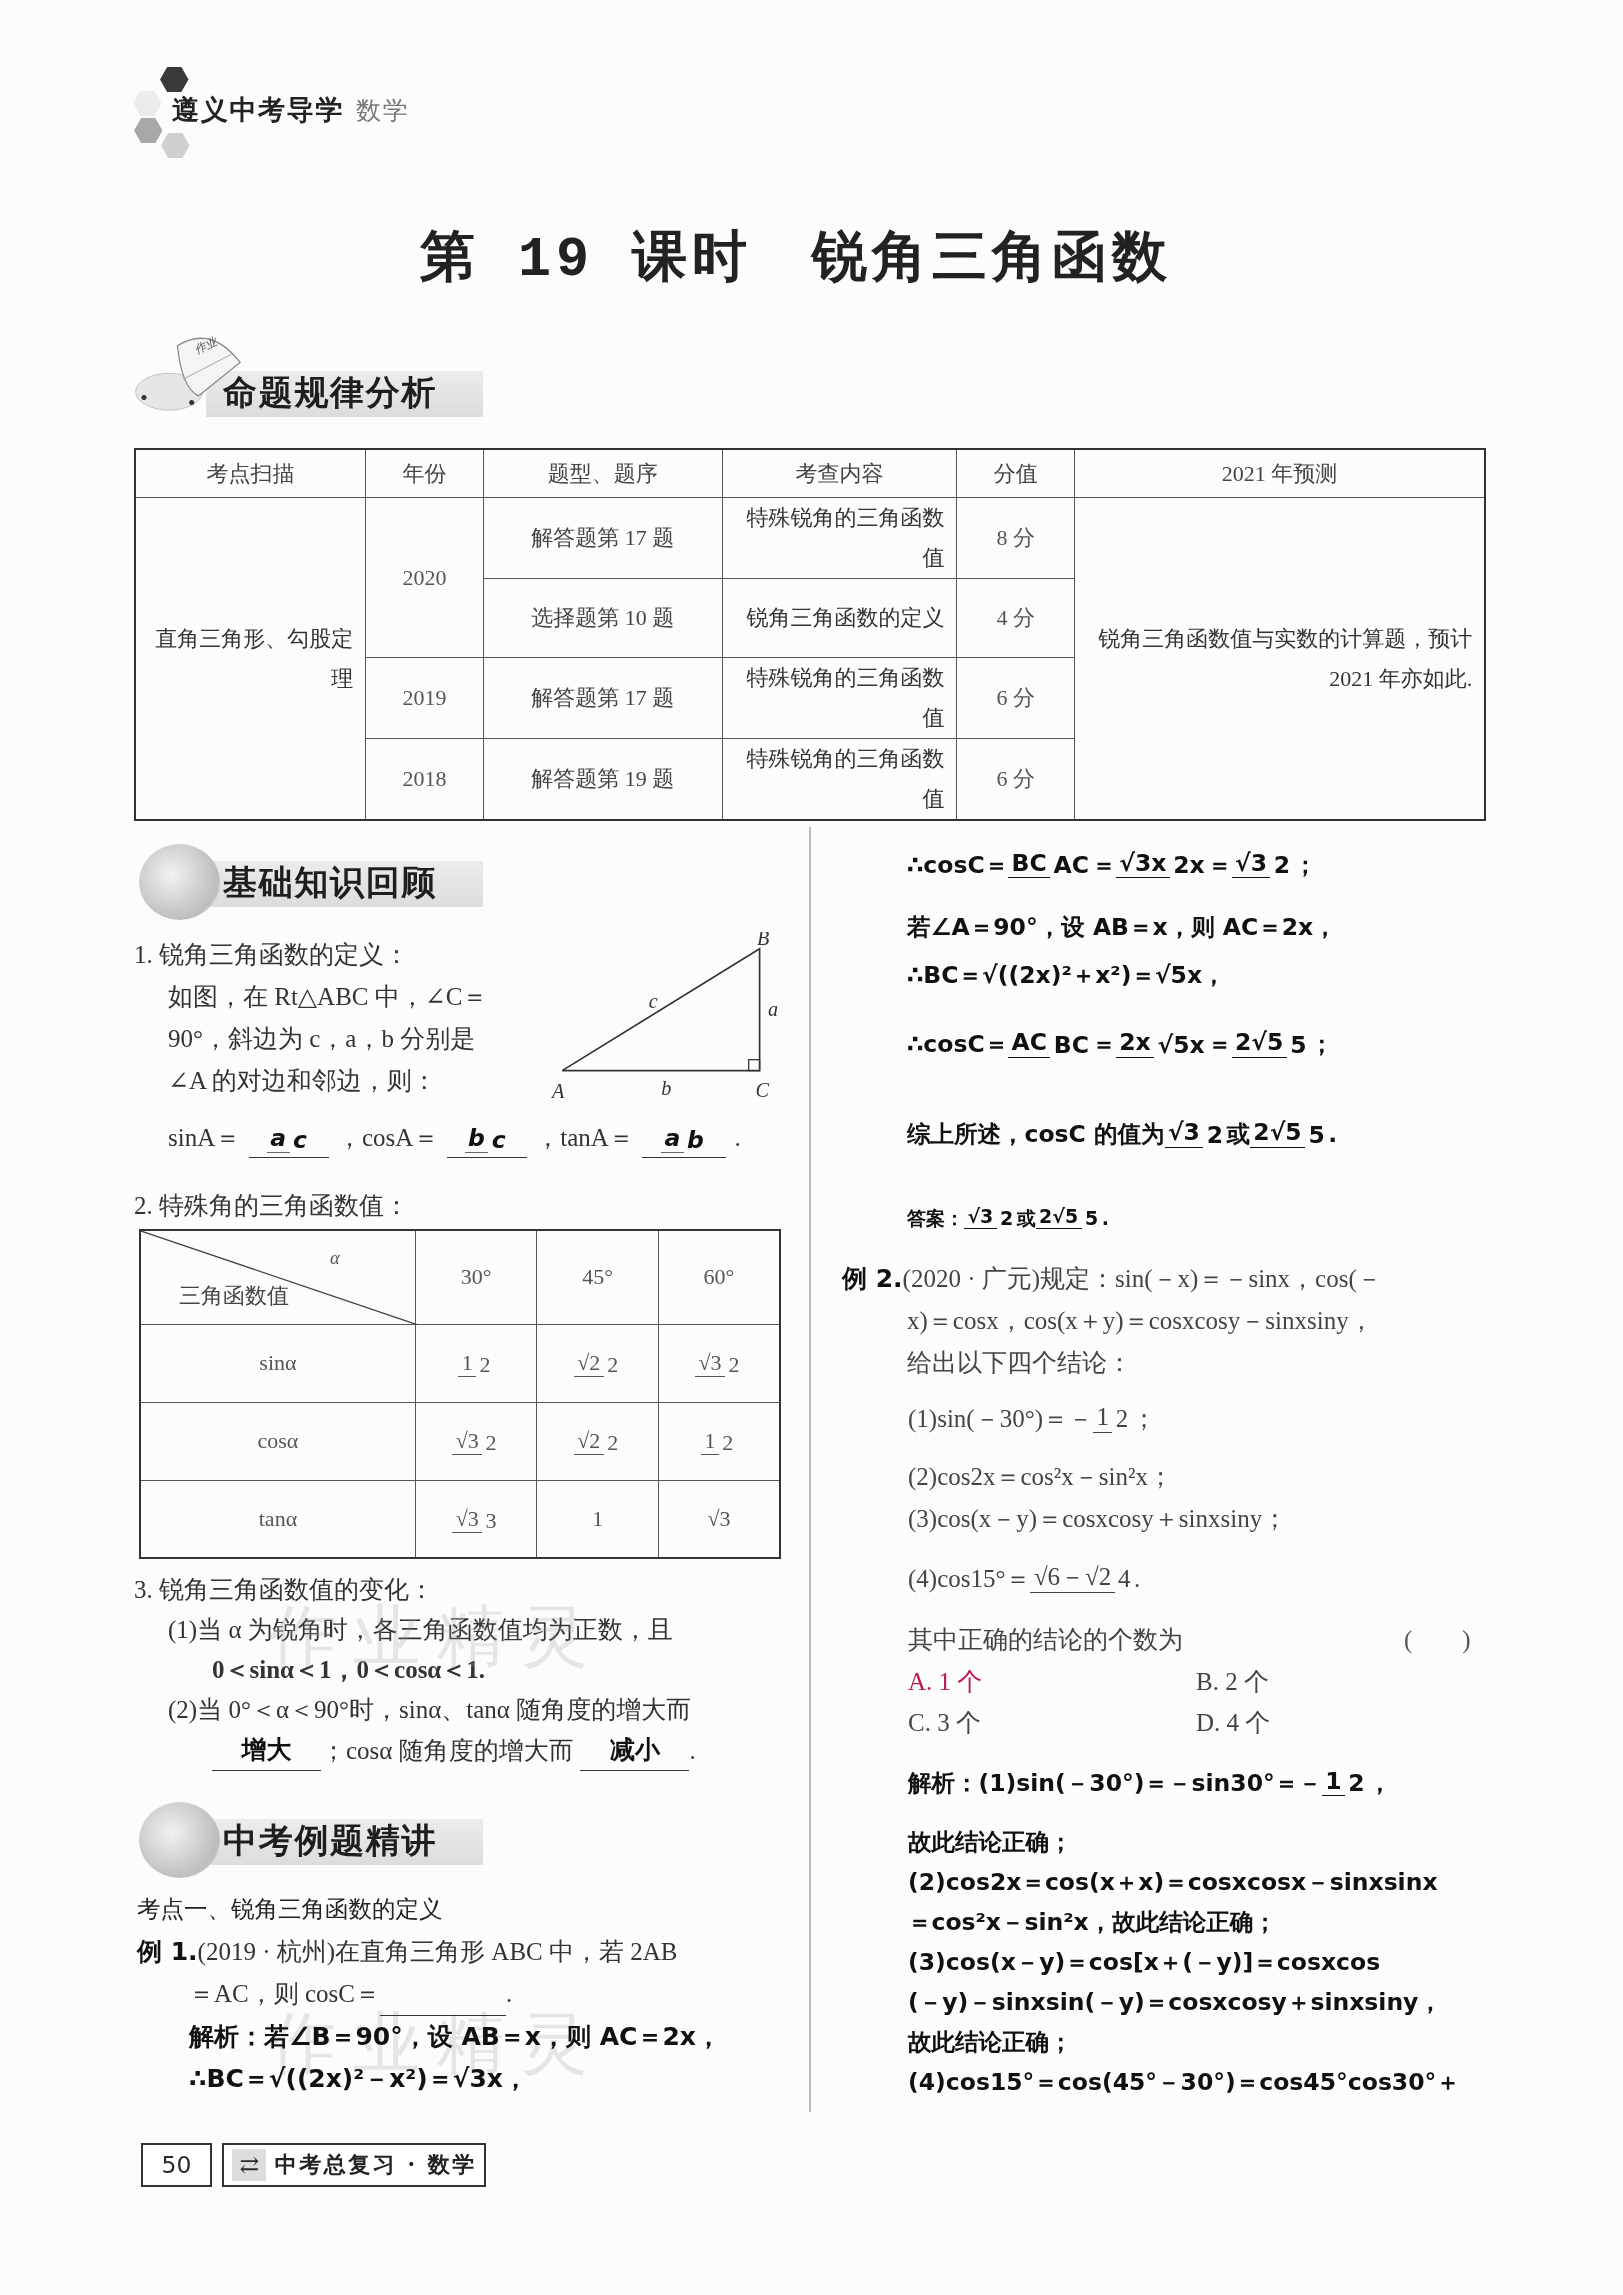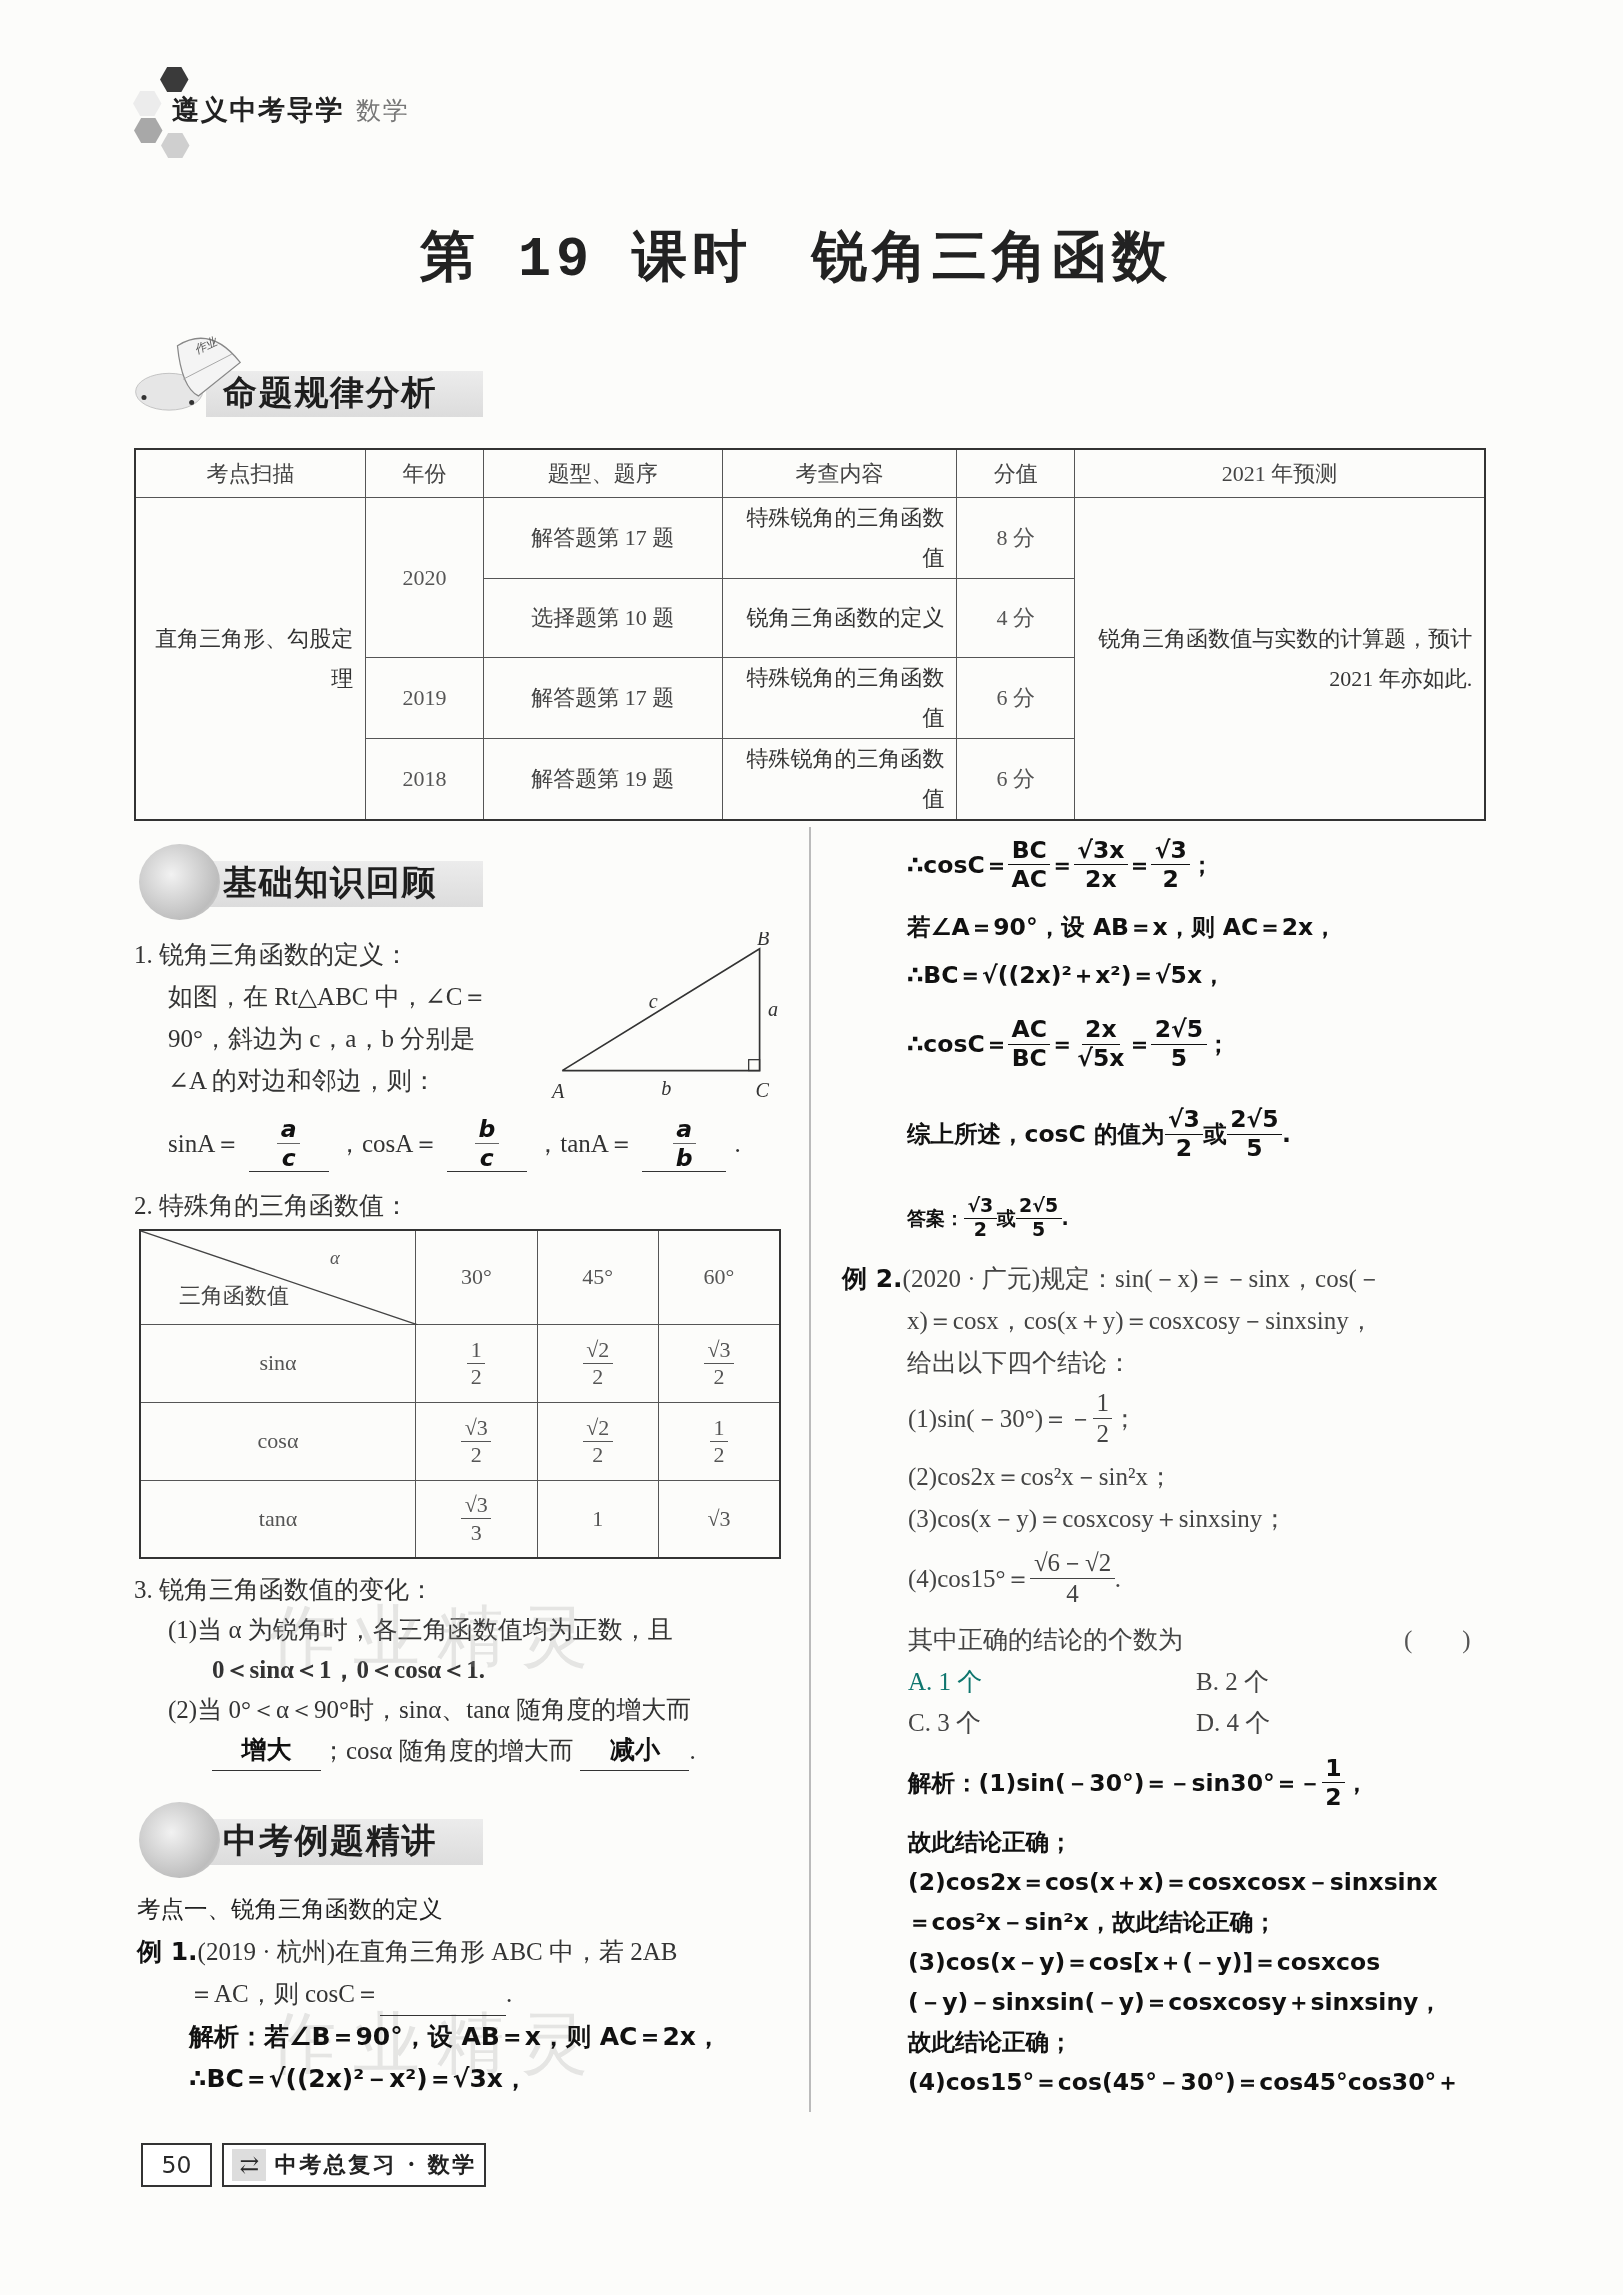--- a/index.html
+++ b/index.html
@@ -35,21 +35,21 @@
   table { border-collapse: collapse; }
   .t1 { position: absolute; left: 134px; top: 448px; width: 1352px; border: 2.5px solid #333; }
   .t1 td, .t1 th { border: 1.3px solid #555; font-weight: normal; font-size: 22px; color: #555; padding: 0 11.8px; }
   .t1 th { height: 47px; text-align: center; color: #444; }
   .t1 td.c { text-align: center; }
   .t1 td.l { text-align: right; line-height: 40px; color: #333; }
 
   
   .t2 { position: absolute; left: 139px; top: 1229px; width: 642px; border: 2.5px solid #333; }
   .t2 td { border: 1.3px solid #555; text-align: center; font-size: 22px; color: #555; }
-  .frac { display: inline-flex; flex-direction: column; align-items: center; vertical-align: middle; line-height: 1.05; justify-content: space-between; }
+  .frac { display: inline-flex; flex-direction: row; align-items: center; vertical-align: middle; line-height: 1.05; justify-content: space-between; }
   .frac .num { padding: 0 3.4px 1.7px; border-bottom: 1.7px solid currentColor; }
   .frac .den { padding: 1.7px 3.4px 0; }
 
   .txt { font-size: 25px; line-height: 40px; color: #333; white-space: nowrap; }
   .txt b { color: #111; }
   .blank { display: inline-block; border-bottom: 1.7px solid #333; text-align: center; }
   .ans { font-family: "DejaVu Sans", sans-serif; font-weight: bold; color: #111; }
 
   .col-divider { position: absolute; left: 809px; top: 827px; width: 1.7px; height: 1285px; background: #bbb; }
 
@@ -359,21 +359,21 @@
 <div class="abs txt serif" style="left:908px;top:1545px;height:67px;display:flex;align-items:center;color:#444;">
   <span>(4)cos15°＝</span>
   <span class="frac">
       <span class="num">√6－√2</span>
       <span class="den">4</span>
     </span>
   <span>.</span>
 </div>
 <div class="abs txt serif" style="left:908px;top:1620px;color:#444;">其中正确的结论的个数为</div>
 <div class="abs txt serif" style="left:1404px;top:1620px;color:#555;">(　　)</div>
-<div class="abs txt serif" style="left:908px;top:1662px;color:#0f766e;">A. 1 个</div>
+<div class="abs txt serif" style="left:908px;top:1662px;color:#be185d;">A. 1 个</div>
 <div class="abs txt serif" style="left:1196px;top:1662px;color:#444;">B. 2 个</div>
 <div class="abs txt serif" style="left:908px;top:1703px;color:#444;">C. 3 个</div>
 <div class="abs txt serif" style="left:1196px;top:1703px;color:#444;">D. 4 个</div>
 
 <div class="abs txt rb" style="left:908px;top:1751px;height:63px;display:flex;align-items:center;font-size:23.5px;">
   <span>解析：(1)sin(－30°)＝－sin30°＝－</span>
   <span class="frac">
       <span class="num">1</span>
       <span class="den">2</span>
     </span>

